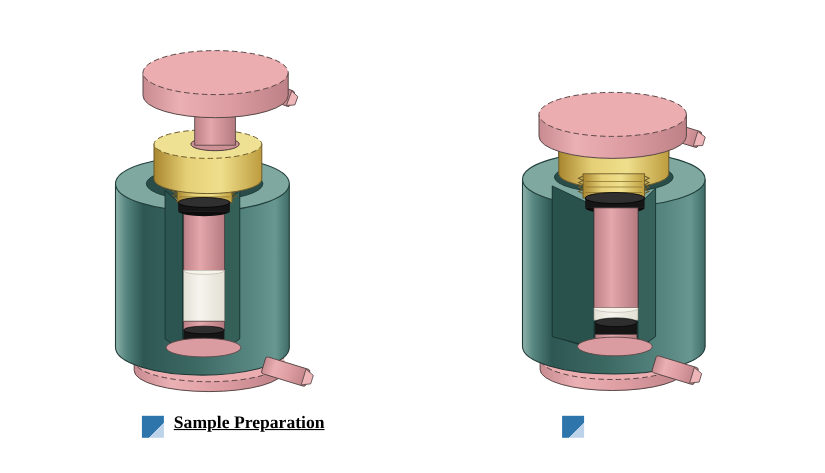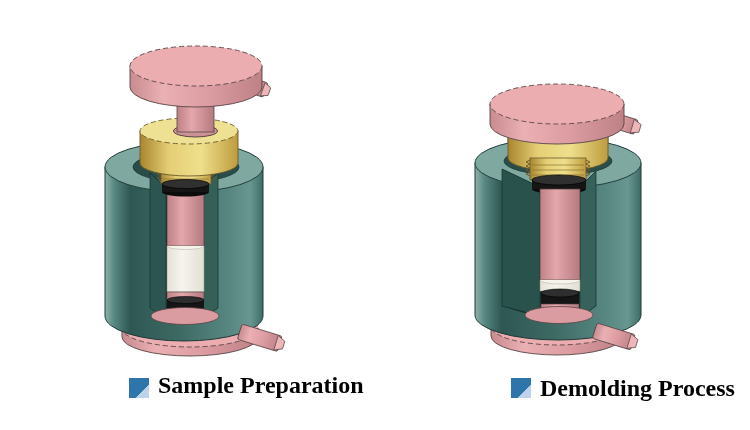--- a/index.html
+++ b/index.html
@@ -1,21 +1,21 @@
 <!DOCTYPE html>
 <html style="--bullet-blue: #2E75AC; --bullet-corner: #BDD3E9; --caption-text: #000000;"><head>
 <meta charset="utf-8">
 <style>
   html,body{margin:0;padding:0;background:#fff;}
   .canvas{position:relative;width:750px;height:430px;background:#fff;overflow:hidden;
           font-family:"Liberation Serif",serif;}
   svg{position:absolute;left:0;top:0;}
   .caption{position:absolute;display:flex;align-items:flex-start;gap:9px;
-           font-family:"Liberation Serif",serif;font-weight:bold;font-size:24px;
-           line-height:26px;color:var(--caption-text,#000);}
+           font-family:"Liberation Serif",serif;font-weight:bold;font-size:16px;
+           line-height:26px;color:var(--caption-text,#000);text-decoration:underline;}
   .cap-left{left:129px;top:372px;}
   .cap-right{left:511px;top:375px;}
   .bullet{flex:0 0 auto;width:20px;height:20px;margin-top:6px;
           background:linear-gradient(135deg,var(--bullet-blue,#2E75AC) 66%,var(--bullet-corner,#BDD3E9) 66%);}
   .cap-right .bullet{margin-top:3px;}
   .cap-text{white-space:nowrap;}
 </style>
 </head>
 <body>
 
@@ -192,16 +192,15 @@
   </g>
 </svg>
 
 <div class="caption cap-left">
   <span class="bullet"></span>
   <span class="cap-text"><span>Sample Preparation</span><br></span>
 </div>
 
 <div class="caption cap-right">
   <span class="bullet"></span>
-  <span class="cap-text"><span>Demolding Process</span></span>
 </div>
 
 </div>
 
 </body></html>

